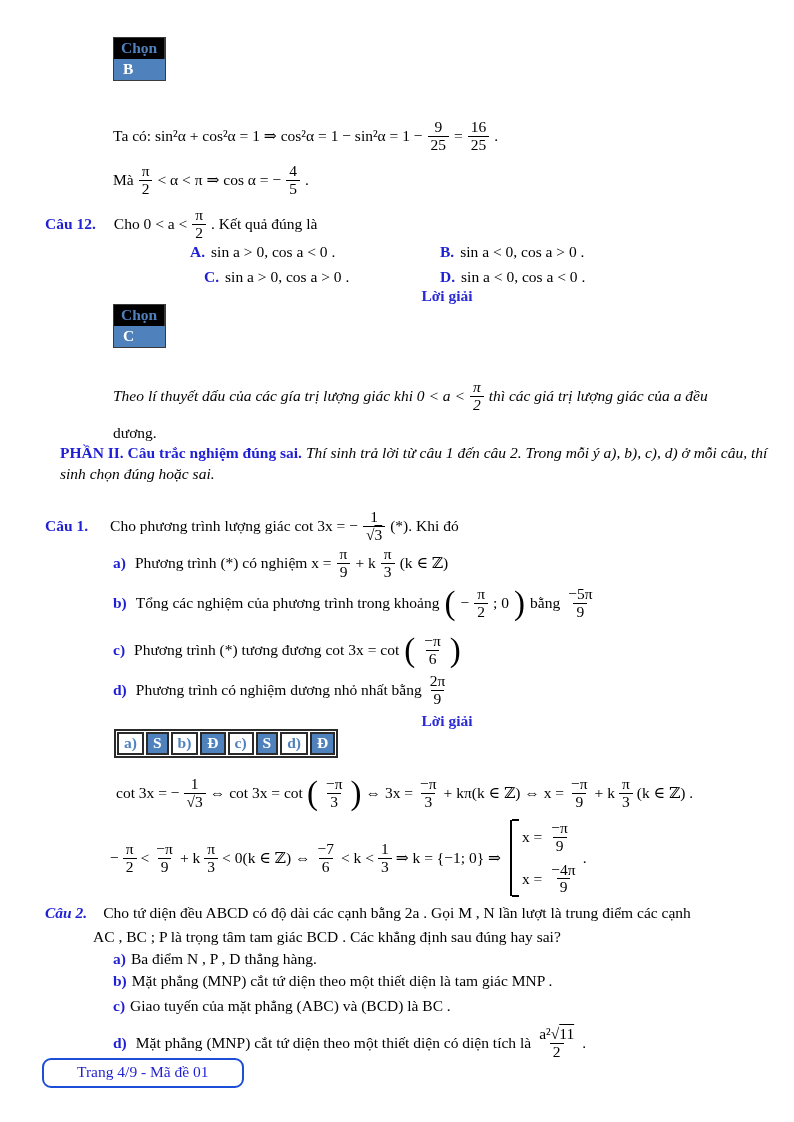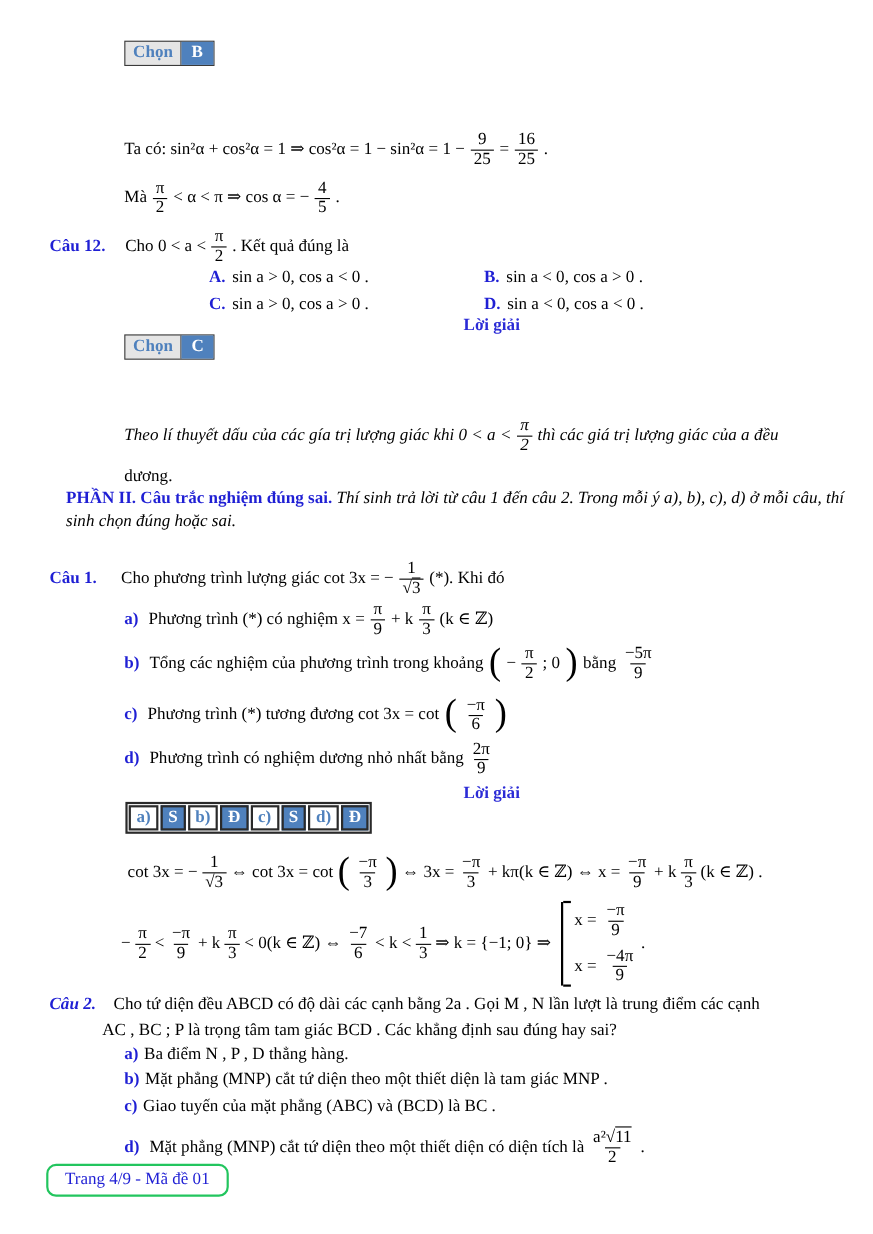--- a/index.html
+++ b/index.html
@@ -8,40 +8,40 @@
   .abs{position:absolute;}
   .mrow{display:flex;align-items:center;gap:4px;white-space:nowrap;line-height:1.15;}
   .frac{display:inline-flex;flex-direction:column;align-items:center;line-height:1.08;padding:0 1px;}
   .frac .num{display:block;padding:0 3px;}
   .frac .den{display:block;padding:0 3px;border-top:1px solid #000;}
   .qnum{font-weight:bold;color:#1f1fd4;}
   .optletter{font-weight:bold;color:#1f1fd4;margin-right:6px;}
   .itemlabel{font-weight:bold;color:#1f1fd4;margin-right:5px;}
   .center-row{position:absolute;left:100px;width:694px;text-align:center;}
   .solution-label{font-weight:bold;color:#2b2bd6;}
-  .chon-box{display:inline-flex;align-items:stretch;border:1px solid #3a3a3a;background:#e5e5e5;}
+  .chon-box{display:inline-flex;align-items:stretch;border:1px solid #3a3a3a;background:#000000;flex-direction:column;}
   .chon-box .lbl{color:#4f81bd;font-weight:bold;padding:1px 7px 2px;border-right:1px solid #3a3a3a;}
   .chon-box .val{background:#4f81bd;color:#fff;font-weight:bold;padding:1px 9px 2px;}
   .ans-strip{display:inline-flex;border:2px solid #2a2a2a;padding:1px;gap:2px;background:#fff;}
   .ans-cell{border:2px solid #2a2a2a;padding:0 5px;font-weight:bold;line-height:1.2;}
   .ans-label{background:#fff;color:#4f81bd;}
   .ans-value{background:#4f81bd;color:#fff;}
   .bp{font-size:33px;font-weight:400;line-height:0.9;transform:scaleY(1.05);margin:0 1px;}
   .cases{display:inline-flex;flex-direction:column;gap:7px;padding-left:10px;margin-left:6px;
          border-left:2px solid #000;position:relative;}
   .cases::before,.cases::after{content:"";position:absolute;left:0;width:7px;border-top:2px solid #000;}
   .cases::before{top:-1px;}
   .cases::after{bottom:-1px;}
   .case-row{display:flex;align-items:center;gap:5px;}
   .rad{text-decoration:overline;}
   .it{font-style:italic;}
   .part2 p{margin:0;line-height:21px;}
   .part2-title{font-weight:bold;color:#1f1fd4;}
-  .footer-box{display:inline-block;border:2px solid #22c55e;border-radius:9px;
-              padding:3px 15px 5px;color:#1f1fd4;background:#fff;}
+  .footer-box{display:inline-block;border:2px solid #1d4ed8;border-radius:9px;
+              padding:3px 33px 5px;color:#1f1fd4;background:#fff;}
 </style>
 </head>
 <body>
 
 <div class="page">
 
   <div class="abs chon-box" style="left:113px;top:37px;">
     <span class="lbl">Chọn</span>
     <span class="val">B</span>
   </div>
@@ -83,21 +83,21 @@
       </span>
     <span>. Kết quả đúng là</span>
   </div>
 
   <div class="abs" style="left:190px;top:243px;">
     <span class="optletter">A.</span><span>sin a &gt; 0, cos a &lt; 0 .</span>
   </div>
   <div class="abs" style="left:440px;top:243px;">
     <span class="optletter">B.</span><span>sin a &lt; 0, cos a &gt; 0 .</span>
   </div>
-  <div class="abs" style="left:190px;top:268px;">
+  <div class="abs" style="left:204px;top:268px;">
     <span class="optletter">C.</span><span>sin a &gt; 0, cos a &gt; 0 .</span>
   </div>
   <div class="abs" style="left:440px;top:268px;">
     <span class="optletter">D.</span><span>sin a &lt; 0, cos a &lt; 0 .</span>
   </div>
 
   <div class="center-row" style="top:287px;">
     <span class="solution-label">Lời giải</span>
   </div>
 

